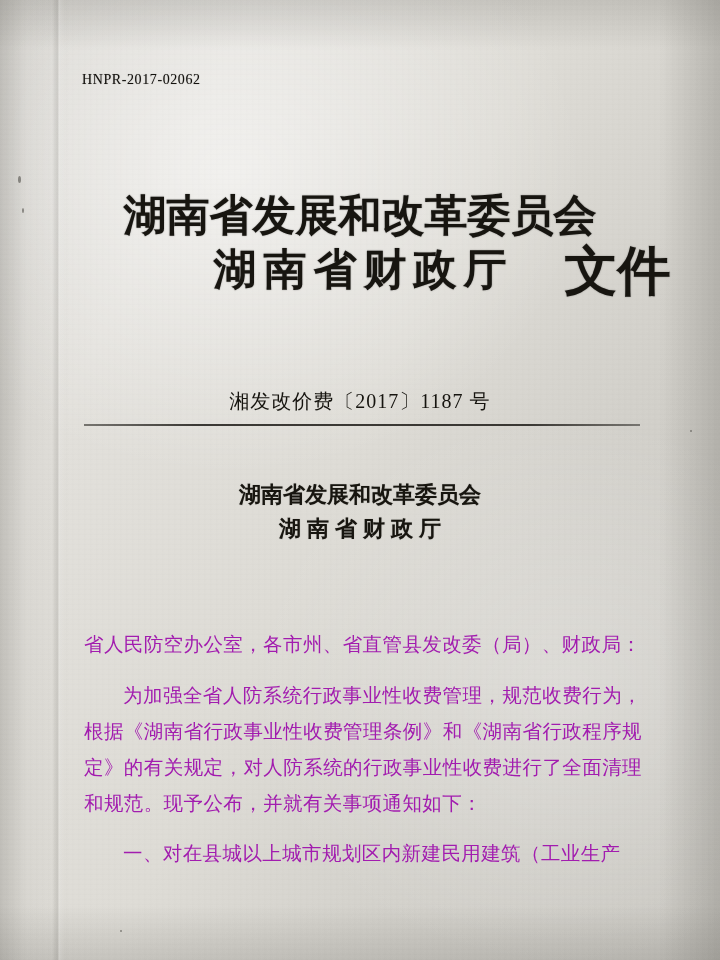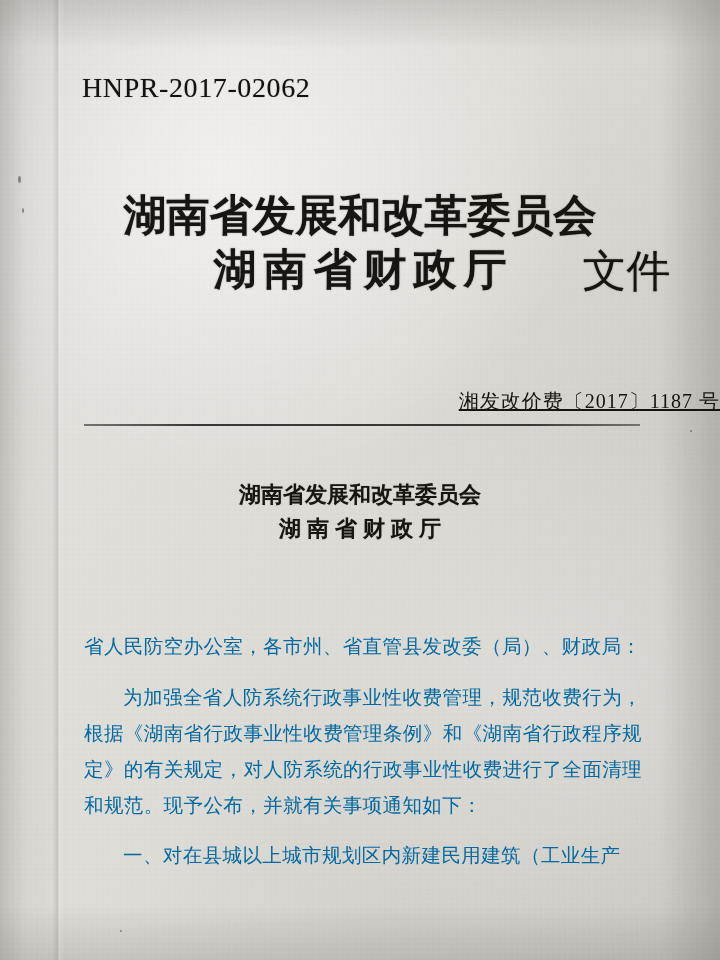--- a/index.html
+++ b/index.html
@@ -65,21 +65,21 @@
     position: absolute;
     inset: 0;
     color: #15130f;
   }
 
   .doc-number {
     position: absolute;
     left: 82px;
     top: 72px;
     font-family: "Liberation Serif", "DejaVu Serif", serif;
-    font-size: 28px;
+    font-size: 14px;
     letter-spacing: 0.6px;
     color: #14120e;
     text-shadow: 0 0 1px rgba(0,0,0,0.35);
   }
 
   .masthead {
     position: absolute;
     left: 0;
     right: 0;
     top: 188px;
@@ -101,38 +101,37 @@
   }
   .mast-line.spaced {
     letter-spacing: 7px;
     padding-left: 7px;
   }
   .mast-suffix {
     position: absolute;
     right: -74px;
     bottom: 2px;
     font-family: "Liberation Sans", "DejaVu Sans", sans-serif;
-    font-weight: normal;
-    font-size: 44px;
+    font-weight: bold;
+    font-size: 53px;
     line-height: 46px;
     color: #171510;
     text-shadow: 0 0 1.5px rgba(0,0,0,0.45);
   }
 
   .wen-number {
     position: absolute;
     left: 0;
     right: 0;
     top: 388px;
-    text-align: right;
+    text-align: center;
     font-family: "Liberation Serif", "DejaVu Serif", serif;
     font-size: 20px;
     letter-spacing: 1px;
     color: #16140f;
-    text-decoration: underline;
   }
 
   .rule {
     position: absolute;
     left: 84px;
     right: 80px;
     top: 424px;
     height: 2px;
     background: linear-gradient(90deg, rgba(30,28,24,0.55), rgba(30,28,24,0.85) 20%, rgba(30,28,24,0.85) 80%, rgba(30,28,24,0.5));
   }
@@ -160,24 +159,24 @@
     font-size: 23px;
     line-height: 38px;
     letter-spacing: 0.5px;
   }
 
   .body-block {
     position: absolute;
     left: 84px;
     right: 78px;
     top: 628px;
-    font-family: Liberation Sans, sans-serif;
+    font-family: Liberation Mono, monospace;
     font-size: 19.5px;
     line-height: 36px;
-    color: #0369a1;
+    color: #a21caf;
     text-align: justify;
     letter-spacing: 0.4px;
   }
   .body-para {
     margin: 0;
   }
   .indent-2 {
     text-indent: 39px;
     margin-top: 15px;
   }

